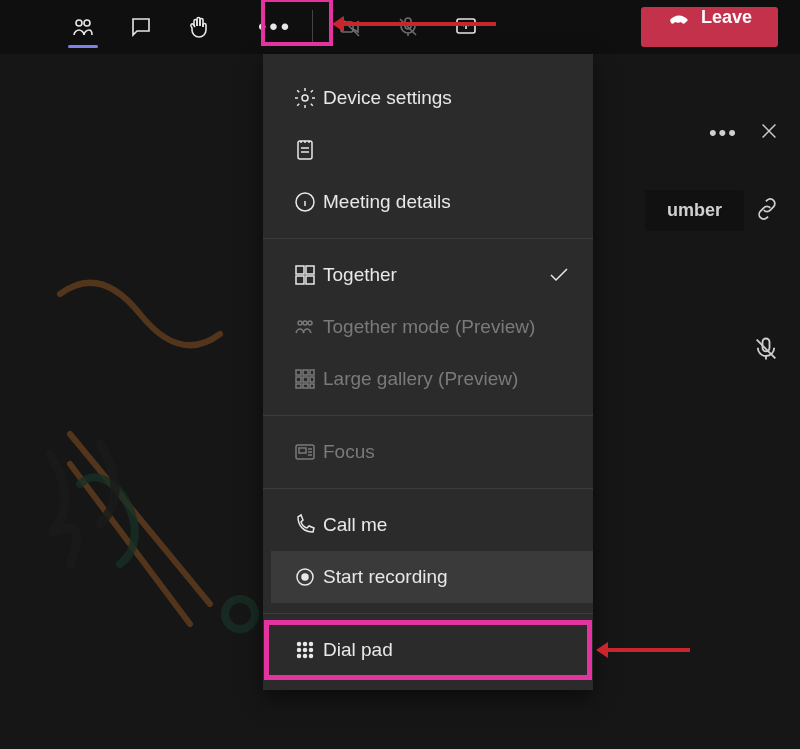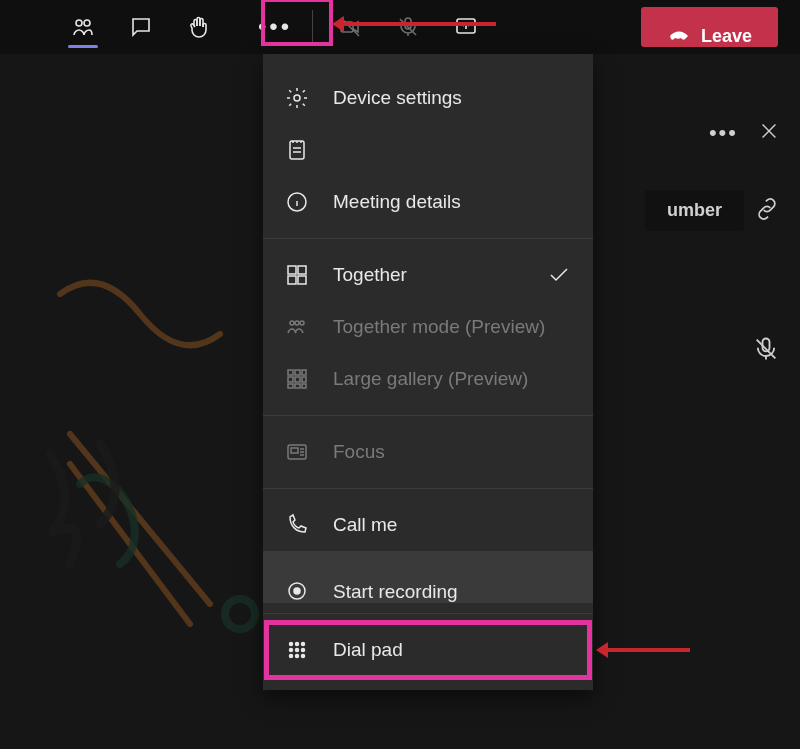--- a/index.html
+++ b/index.html
@@ -41,21 +41,21 @@
     border:4px solid #e2339e;
     pointer-events:none;
     z-index:50;
   }
   .leave-btn {
     position:absolute; right:22px; top:7px;
     height:40px; padding:0 26px;
     background:#c4314b; color:#fff;
     font-size:18px; font-weight:600;
     border-radius:3px;
-    display:flex; align-items:flex-end; gap:10px;
+    display:flex; align-items:flex-start; gap:10px;
   }
   .leave-btn svg{width:24px;height:24px;fill:#fff;}
   
   .dim {
     position:absolute; left:0; top:54px;
     width:100%; height:695px;
     background:#161616;
   }
   .scribble {
     position:absolute; left:40px; top:200px;
@@ -96,28 +96,29 @@
     box-shadow:0 8px 20px rgba(0,0,0,0.5);
     padding-top:18px;
     padding-bottom:14px;
   }
   .menu hr{border:none;border-top:1px solid #3c3c3c;margin:10px 0;}
   .mi {
     height:52px;
     display:flex; align-items:center;
     padding-left:22px;
     font-size:19px;
-    gap:24px;
+    gap:6px;
     cursor:pointer;
+    margin-left:8px;
   }
   .mi.dim-text{color:#7a7a7a;}
   .mi .ic{width:24px;height:24px;display:flex;align-items:center;justify-content:center;color:inherit;}
   .mi .ic svg{width:24px;height:24px;stroke:currentColor;fill:none;stroke-width:1.5;}
   .mi .check{margin-left:auto; margin-right:22px;}
-  .mi.hovered{background:#3a3a3a;align-items:flex-end;}
+  .mi.hovered{background:#3a3a3a;}
   
   .record-highlight{
     position:absolute;
     left:264px; top:620px;
     width:328px; height:60px;
     border:5px solid #e2339e;
     pointer-events:none;
     z-index:60;
   }
   

